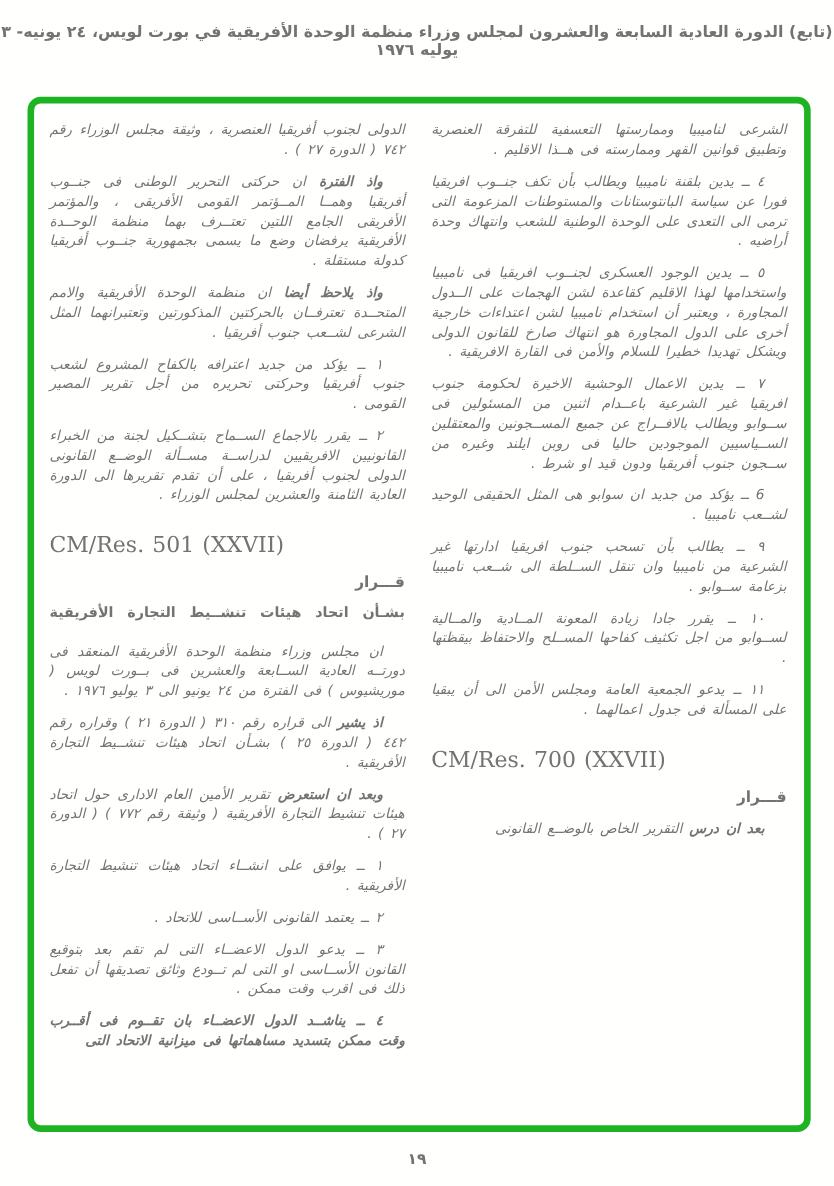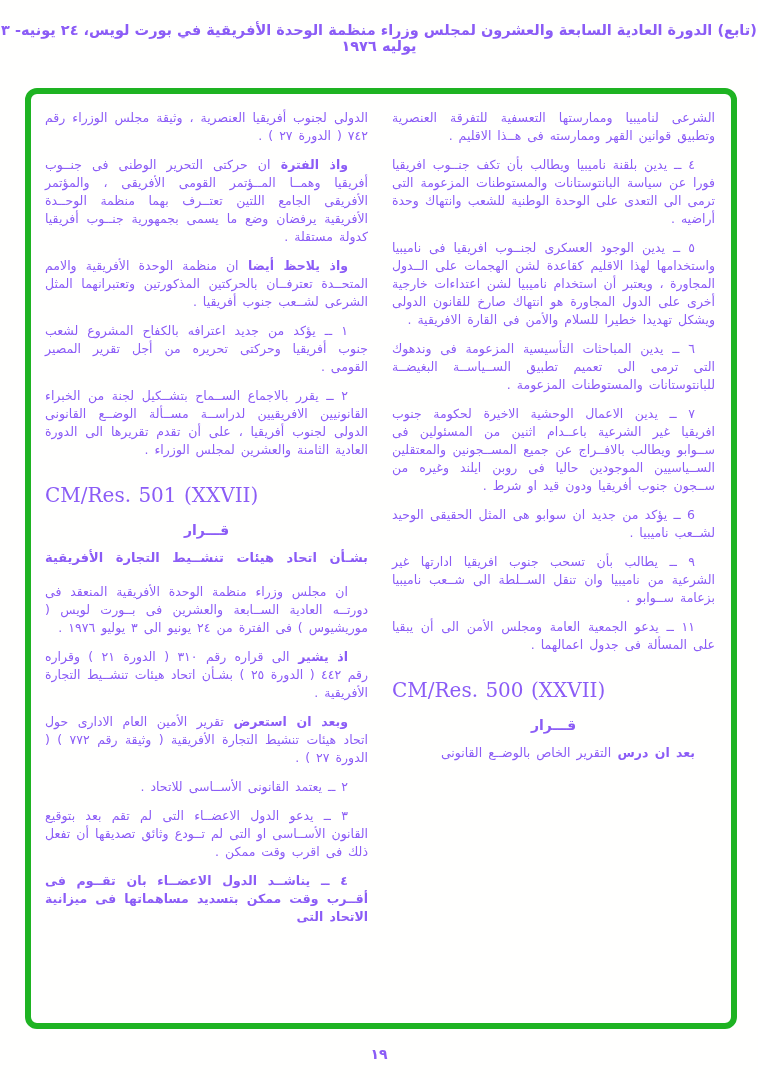--- a/index.html
+++ b/index.html
@@ -1,43 +1,43 @@
 <!DOCTYPE html>
 <html lang="ar"><head>
 <meta charset="utf-8">
 <style>
   html,body{margin:0;padding:0;background:#ffffff;}
   .page{
     position:relative;width:758px;height:1078px;background:#fffffe;
-    font-family:"DejaVu Sans",sans-serif;color:#8b5cf6;overflow:hidden;
+    font-family:"DejaVu Sans",sans-serif;color:#737373;overflow:hidden;
   }
   .header{position:absolute;top:22px;left:0;right:0;text-align:center;direction:rtl;}
   .header .t1{font-size:14.5px;font-weight:bold;}
   .header .t2{font-size:10.5px;font-weight:bold;margin-top:7px;}
   .frame{
     position:absolute;left:25px;top:88px;width:712px;height:941px;
     box-sizing:border-box;border:6px solid #1eb322;border-radius:12px;
     padding:15px 16px 8px 14px;overflow:hidden;background:transparent;
   }
   .cols{display:flex;direction:rtl;gap:24px;height:100%;}
   .col{
     flex:1;direction:rtl;text-align:justify;font-size:12.5px;line-height:1.44;
     word-spacing:2px;
   }
-  .para{margin:0 0 11px 0;text-indent:20px;}
+  .para{margin:0 0 11px 0;text-indent:20px;font-style:italic;}
   .cont{text-indent:0;}
   .lead{font-weight:bold;}
   .lead:empty{display:none;}
   .lead::after{content:"\00a0";}
   .res-code{
     font-family:"DejaVu Serif",serif;direction:ltr;text-align:left;
     font-size:20px;margin:22px 0 10px 0;text-indent:0;word-spacing:1px;
   }
   .h-qarar{
-    font-weight:bold;text-align:center;font-size:14px;letter-spacing:1px;
+    font-weight:bold;text-align:right;font-size:14px;letter-spacing:1px;
     margin:10px 0 9px 0;text-indent:0;
   }
   .h-sub{
     font-weight:bold;font-size:13px;margin:0 0 15px 0;text-indent:0;
     text-align:justify;text-align-last:justify;
   }
   .bold{font-weight:bold;}
   .footer{
     position:absolute;bottom:16px;left:0;right:0;text-align:center;
     font-weight:bold;font-size:14px;direction:rtl;margin-top:32px;
@@ -52,42 +52,43 @@
     <div class="t1">(تابع) الدورة العادية السابعة والعشرون لمجلس وزراء منظمة الوحدة الأفريقية في بورت لويس، ٢٤ يونيه- ٣ يوليه ١٩٧٦</div>
   </div>
 
   <div class="frame" style="border-color: rgb(30, 179, 34);">
     <div class="cols">
 
       <div class="col">
         <p class="para cont"><span>الشرعى لناميبيا وممارستها التعسفية للتفرقة العنصرية وتطبيق قوانين القهر وممارسته فى هــذا الاقليم .</span></p>
         <p class="para"><span>٤ ــ يدين بلقنة ناميبيا ويطالب بأن تكف جنــوب افريقيا فورا عن سياسة البانتوستانات والمستوطنات المزعومة التى ترمى الى التعدى على الوحدة الوطنية للشعب وانتهاك وحدة أراضيه .</span></p>
         <p class="para"><span>٥ ــ يدين الوجود العسكرى لجنــوب افريقيا فى ناميبيا واستخدامها لهذا الاقليم كقاعدة لشن الهجمات على الــدول المجاورة ، ويعتبر أن استخدام ناميبيا لشن اعتداءات خارجية أخرى على الدول المجاورة هو انتهاك صارخ للقانون الدولى ويشكل تهديدا خطيرا للسلام والأمن فى القارة الافريقية .</span></p>
-        <p class="para"><span>٦ ــ يدين المباحثات التأسيسية المزعومة فى وندهوك التى ترمى الى تعميم تطبيق الســياســة البغيضــة للبانتوستانات والمستوطنات المزعومة .</span></p>
         <p class="para"><span>٧ ــ يدين الاعمال الوحشية الاخيرة لحكومة جنوب افريقيا غير الشرعية باعــدام اثنين من المسئولين فى ســوابو ويطالب بالافــراج عن جميع المســجونين والمعتقلين الســياسيين الموجودين حاليا فى روبن ايلند وغيره من ســجون جنوب أفريقيا ودون قيد او شرط .</span></p>
         <p class="para"><span>6 ــ يؤكد من جديد ان سوابو هى المثل الحقيقى الوحيد لشــعب ناميبيا .</span></p>
         <p class="para"><span>٩ ــ يطالب بأن تسحب جنوب افريقيا ادارتها غير الشرعية من ناميبيا وان تنقل الســلطة الى شــعب ناميبيا بزعامة ســوابو .</span></p>
+        <p class="para"><span>١٠ ــ يقرر جادا زيادة المعونة المــادية والمــالية لســوابو من اجل تكثيف كفاحها المســلح والاحتفاظ بيقظتها .</span></p>
         <p class="para"><span>١١ ــ يدعو الجمعية العامة ومجلس الأمن الى أن يبقيا على المسألة فى جدول اعمالهما .</span></p>
-        <p class="res-code">CM/Res. 500 (XXVII)</p>
+        <p class="res-code">CM/Res. 700 (XXVII)</p>
         <p class="h-qarar">قـــرار</p>
         <p class="para"><b class="lead">بعد ان درس</b><span>التقرير الخاص بالوضــع القانونى</span></p>
       </div>
 
       <div class="col">
         <p class="para cont"><span>الدولى لجنوب أفريقيا العنصرية ، وثيقة مجلس الوزراء رقم ٧٤٢ ( الدورة ٢٧ ) .</span></p>
         <p class="para"><b class="lead">واذ الفترة</b><span>ان حركتى التحرير الوطنى فى جنــوب أفريقيا وهمــا المــؤتمر القومى الأفريقى ، والمؤتمر الأفريقى الجامع اللتين تعتــرف بهما منظمة الوحــدة الأفريقية يرفضان وضع ما يسمى بجمهورية جنــوب أفريقيا كدولة مستقلة .</span></p>
         <p class="para"><b class="lead">واذ يلاحظ أيضا</b><span>ان منظمة الوحدة الأفريقية والامم المتحــدة تعترفــان بالحركتين المذكورتين وتعتبرانهما المثل الشرعى لشــعب جنوب أفريقيا .</span></p>
         <p class="para"><span>١ ــ يؤكد من جديد اعترافه بالكفاح المشروع لشعب جنوب أفريقيا وحركتى تحريره من أجل تقرير المصير القومى .</span></p>
         <p class="para"><span>٢ ــ يقرر بالاجماع الســماح بتشــكيل لجنة من الخبراء القانونيين الافريقيين لدراســة مســألة الوضــع القانونى الدولى لجنوب أفريقيا ، على أن تقدم تقريرها الى الدورة العادية الثامنة والعشرين لمجلس الوزراء .</span></p>
         <p class="res-code">CM/Res. 501 (XXVII)</p>
         <p class="h-qarar">قـــرار</p>
         <p class="h-sub">بشـأن اتحاد هيئات تنشــيط التجارة الأفريقية</p>
         <p class="para"><span>ان مجلس وزراء منظمة الوحدة الأفريقية المنعقد فى دورتــه العادية الســابعة والعشرين فى بــورت لويس ( موريشيوس ) فى الفترة من ٢٤ يونيو الى ٣ يوليو ١٩٧٦ .</span></p>
         <p class="para"><b class="lead">اذ يشير</b><span>الى قراره رقم ٣١٠ ( الدورة ٢١ ) وقراره رقم ٤٤٢ ( الدورة ٢٥ ) بشـأن اتحاد هيئات تنشــيط التجارة الأفريقية .</span></p>
         <p class="para"><b class="lead">وبعد ان استعرض</b><span>تقرير الأمين العام الادارى حول اتحاد هيئات تنشيط التجارة الأفريقية ( وثيقة رقم ٧٧٢ ) ( الدورة ٢٧ ) .</span></p>
+        <p class="para"><span>١ ــ يوافق على انشــاء اتحاد هيئات تنشيط التجارة الأفريقية .</span></p>
         <p class="para"><span>٢ ــ يعتمد القانونى الأســاسى للاتحاد .</span></p>
         <p class="para"><span>٣ ــ يدعو الدول الاعضــاء التى لم تقم بعد بتوقيع القانون الأســاسى او التى لم تــودع وثائق تصديقها أن تفعل ذلك فى اقرب وقت ممكن .</span></p>
         <p class="para bold"><span>٤ ــ يناشــد الدول الاعضــاء بان تقــوم فى أقــرب وقت ممكن بتسديد مساهماتها فى ميزانية الاتحاد التى</span></p>
       </div>
 
     </div>
   </div>
 
   <div class="footer">١٩</div>
 

